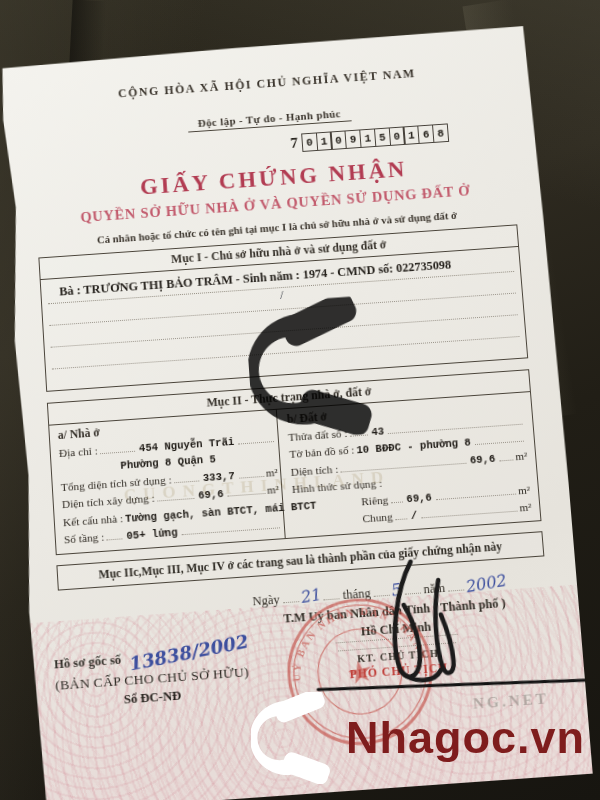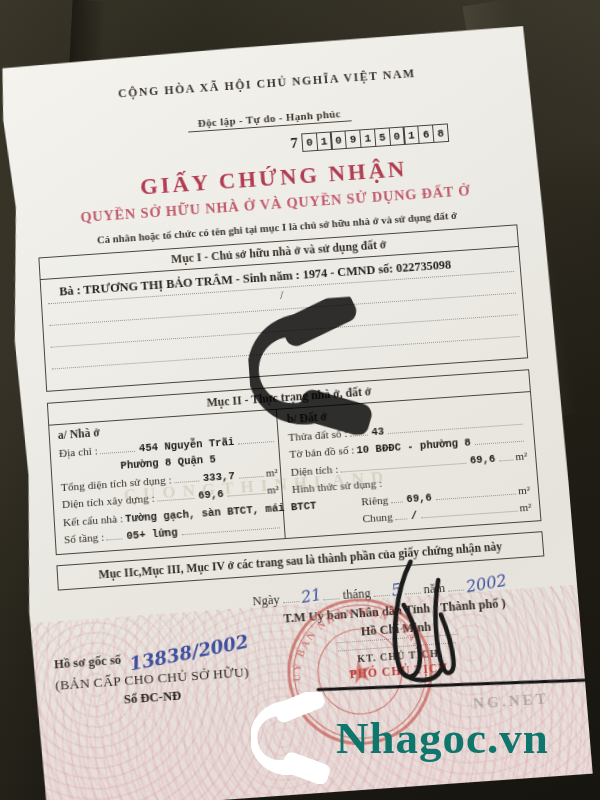--- a/index.html
+++ b/index.html
@@ -109,22 +109,22 @@
 
   .logo-color{position:absolute;left:238px;top:258px;width:124px;height:152px;z-index:4;opacity:.8;}
 
   .faint-wm{position:absolute;left:105px;top:438px;font-size:17px;letter-spacing:7px;
     color:rgba(150,128,80,.20);font-weight:bold;z-index:2;font-family:"Liberation Serif",serif;}
   .faint-frag{position:absolute;left:436px;top:668px;font-size:15px;letter-spacing:3px;
     color:rgba(95,95,88,.38);font-weight:bold;z-index:6;}
 
   .brand{position:absolute;left:250px;top:692px;display:flex;align-items:center;z-index:50;}
   .brand-mark{width:84px;height:92px;}
-  .brand-text{font-family:Liberation Serif, serif;font-size:45px;font-weight:bold;
-    color:#0f766e;letter-spacing:1px;margin-left:2px;}
+  .brand-text{font-family:Liberation Sans, sans-serif;font-size:45px;font-weight:bold;
+    color:#7f1d1d;letter-spacing:1px;margin-left:12px;}
 
   .stamp-ring{fill:none;stroke:#c24b43;}
   .stamp-text{font-size:10.5px;font-weight:bold;fill:#c24b43;letter-spacing:2px;
     font-family:"Liberation Serif",serif;}
   .stamp-star{font-size:30px;fill:#c24b43;}
 </style>
 </head>
 <body>
 
 <svg width="0" height="0" style="position:absolute">

